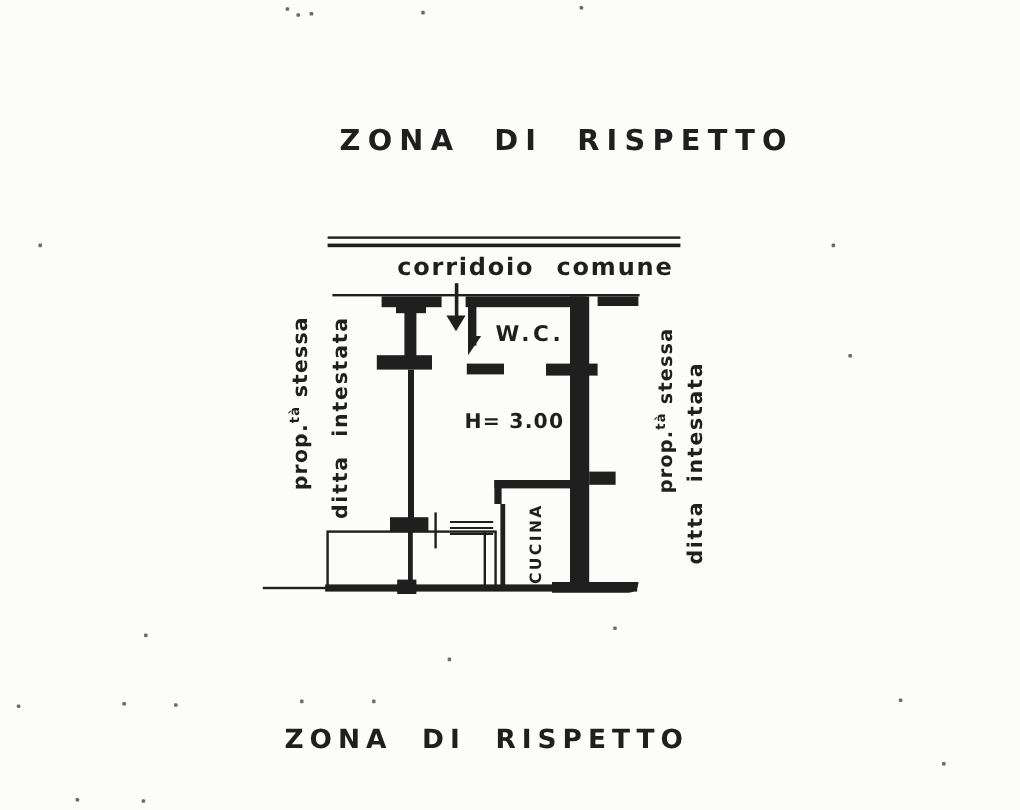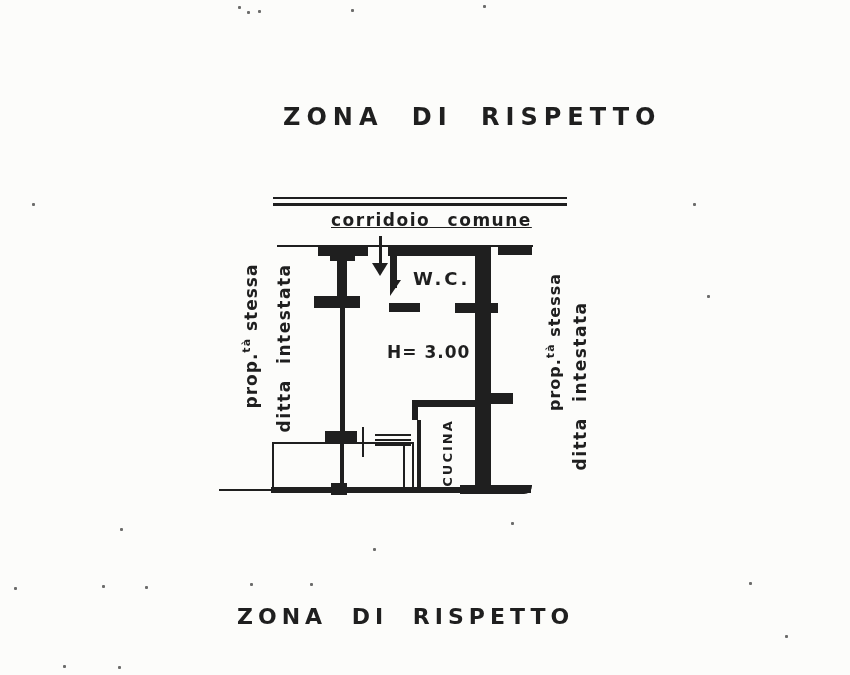--- a/index.html
+++ b/index.html
@@ -9,21 +9,21 @@
     font-family:"DejaVu Sans",sans-serif;
   }
   #canvas{position:relative;width:850px;height:675px;background:var(--paper,#fcfcfa);}
   .ink{position:absolute;background:var(--ink,#1f1f1f);}
   .hand{
     position:absolute;color:var(--ink,#1f1f1f);
     font-family:"DejaVu Sans",sans-serif;font-weight:700;white-space:nowrap;
   }
   .title{font-size:24px;letter-spacing:6px;word-spacing:14px;}
   .title-bottom{font-size:22px;letter-spacing:5px;word-spacing:12px;}
-  .corridor-label{font-size:17px;letter-spacing:1.5px;word-spacing:10px;text-decoration:underline;}
+  .corridor-label{font-size:20px;letter-spacing:1.5px;word-spacing:10px;}
   .wc-label{font-size:18px;letter-spacing:3px;}
   .h-label{font-size:17px;letter-spacing:1px;text-align:center;}
   .vtext{
     position:absolute;color:var(--ink,#1f1f1f);font-weight:700;white-space:nowrap;
     display:flex;align-items:center;justify-content:center;
     transform:rotate(-90deg);
     font-family:"DejaVu Sans",sans-serif;
   }
   .own1{font-size:17px;letter-spacing:1px;}
   .own2{font-size:17px;letter-spacing:1.5px;word-spacing:8px;}

